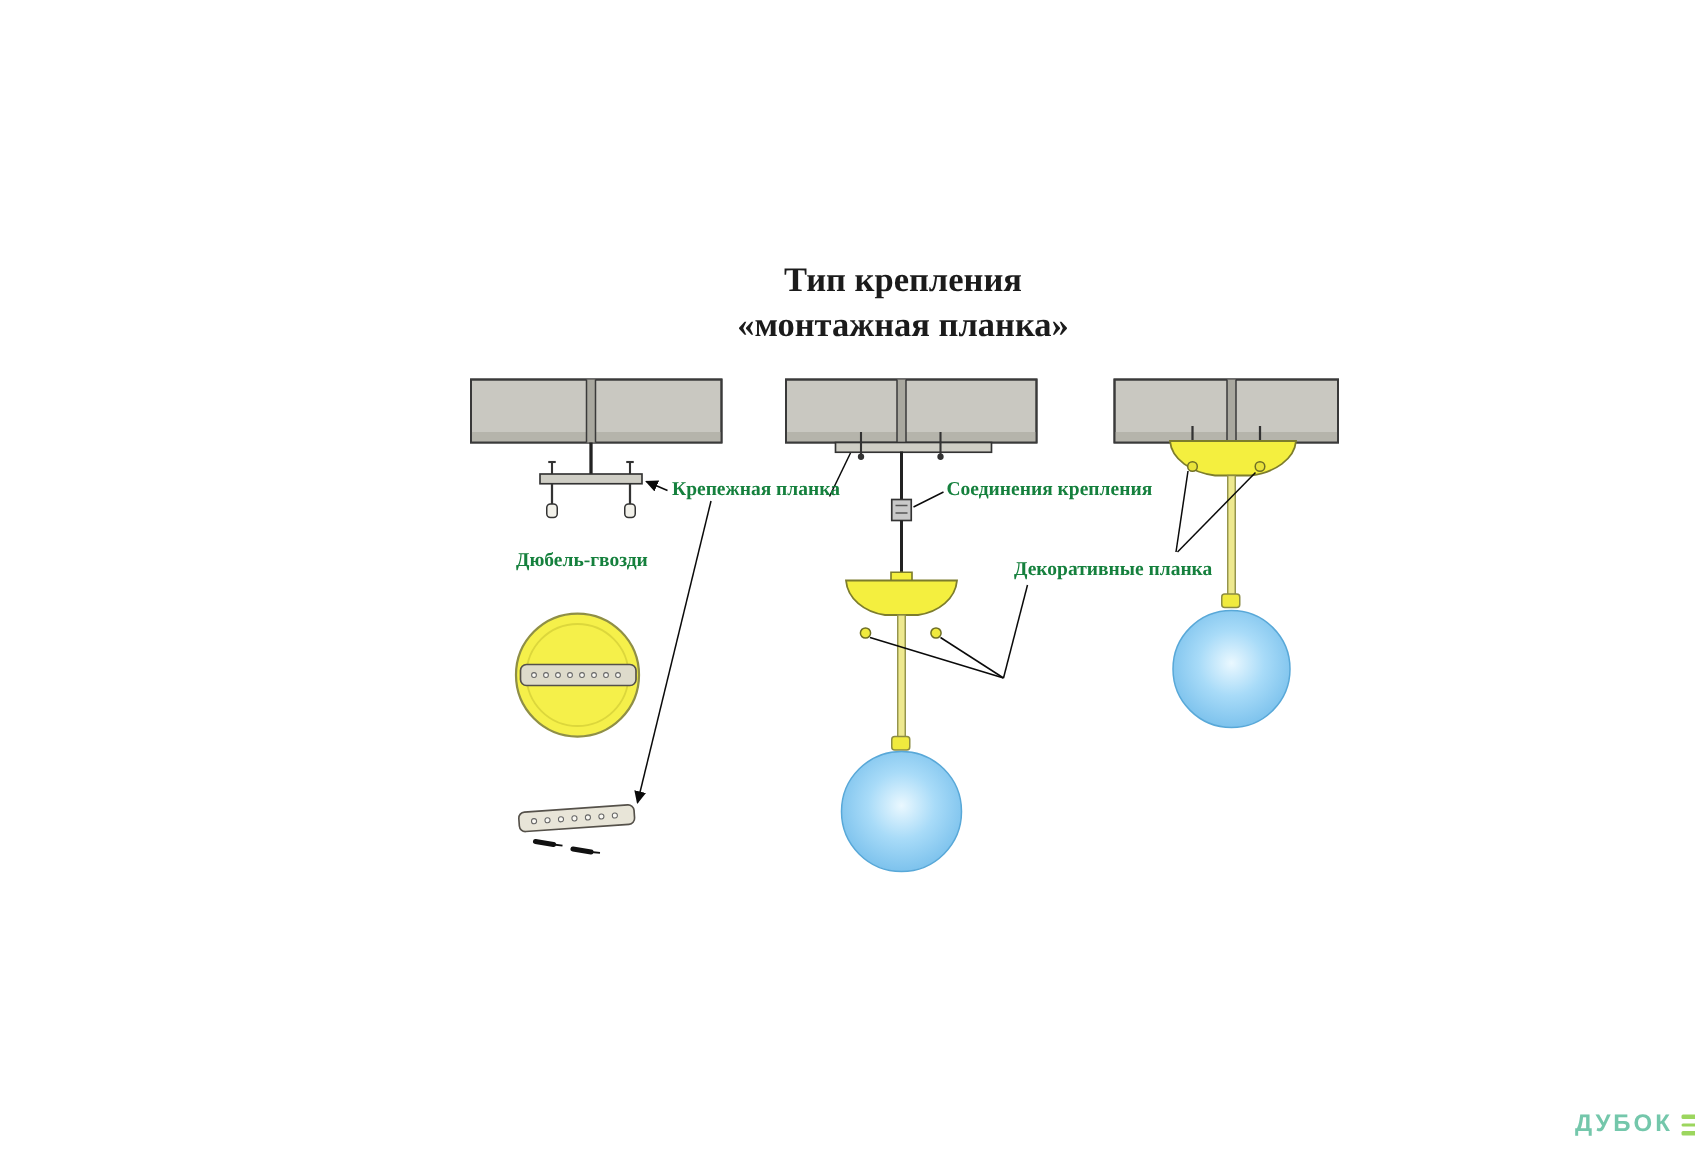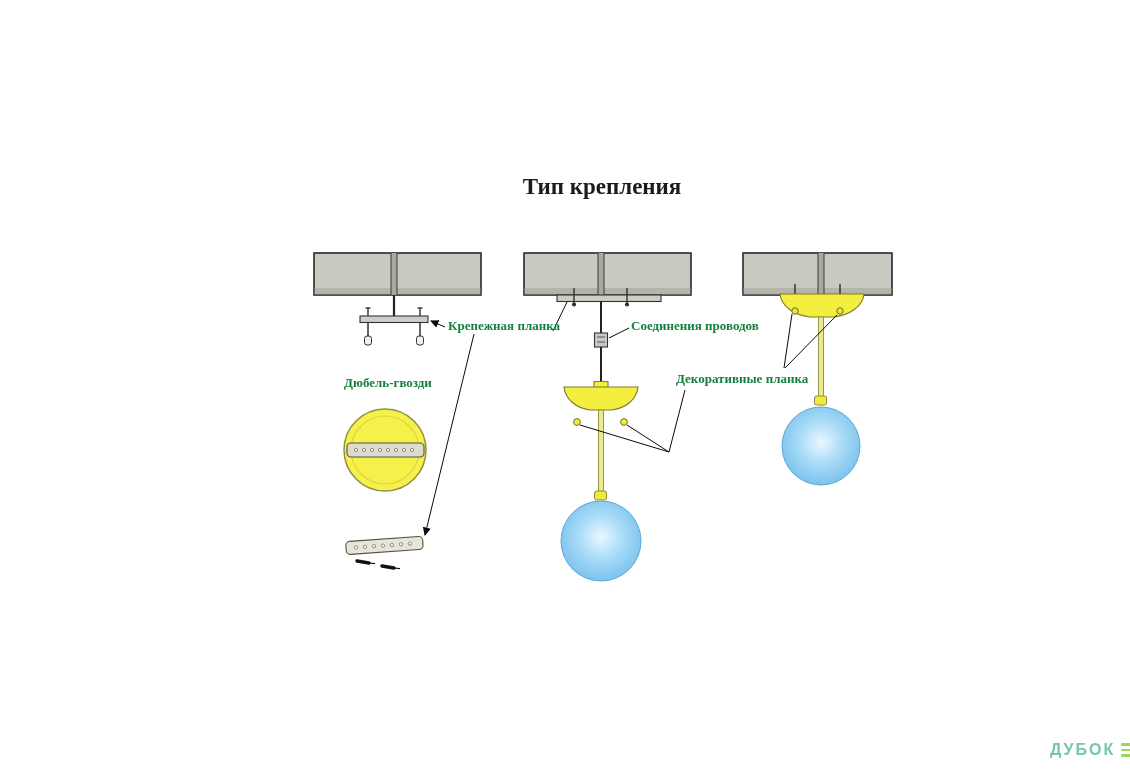--- a/index.html
+++ b/index.html
@@ -20,20 +20,21 @@
   .smallprint i:nth-child(2){width:22px;}
   .smallprint i:nth-child(3){width:17px;}
 </style>
 </head>
 <body>
 
 <div class="page">
 
   <div class="title">
     <div>Тип крепления</div>
+    <div>«монтажная планка»</div>
   </div>
 
   <svg class="stage" viewBox="0 0 1130 773">
     <defs>
       <radialGradient id="ballGrad" cx="50%" cy="45%" r="62%">
         <stop offset="0%" stop-color="#eaf8ff"></stop>
         <stop offset="45%" stop-color="#a8dbf8"></stop>
         <stop offset="100%" stop-color="#72bcea"></stop>
       </radialGradient>
       <marker id="arrowhead" markerWidth="9" markerHeight="9" refX="7.5" refY="4" orient="auto">
@@ -175,22 +176,22 @@
       <line x1="556" y1="425" x2="645" y2="452"></line>
       <line x1="603" y1="425" x2="645" y2="452"></line>
       <line x1="645" y1="452" x2="661" y2="390"></line>
 
       <line x1="768" y1="314" x2="760" y2="368"></line>
       <line x1="813" y1="315" x2="761" y2="368"></line>
     </g>
   </svg>
 
   <div class="lbl" style="left:424px;top:319px">Крепежная планка</div>
-  <div class="lbl" style="left:320px;top:376px">Дюбель-гвозди</div>
-  <div class="lbl" style="left:607px;top:319px">Соединения проводов</div>
+  <div class="lbl" style="left:320px;top:366px">Дюбель-гвозди</div>
+  <div class="lbl" style="left:607px;top:319px">Соединения крепления</div>
   <div class="lbl" style="left:652px;top:372px">Декоративные планка</div>
 
   <div class="logo">
     <span class="brand">ДУБОК</span>
     <span class="smallprint">
         <i></i>
         <i></i>
         <i></i>
       </span>
   </div>

